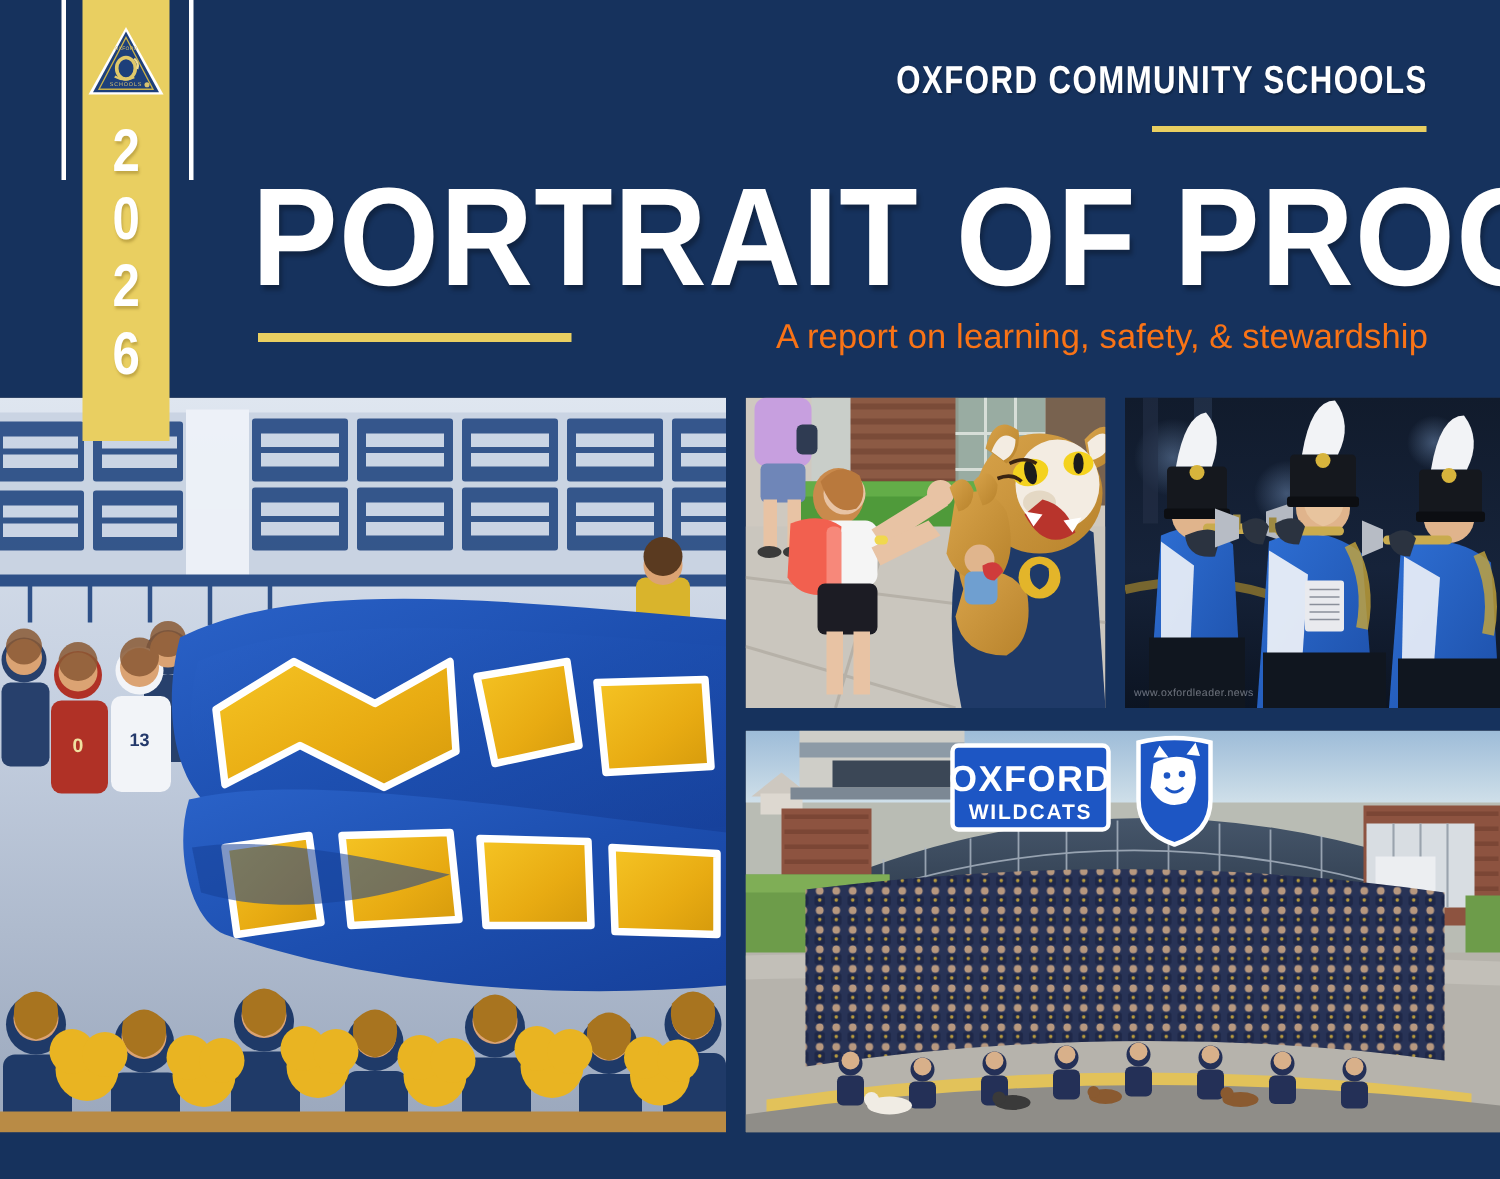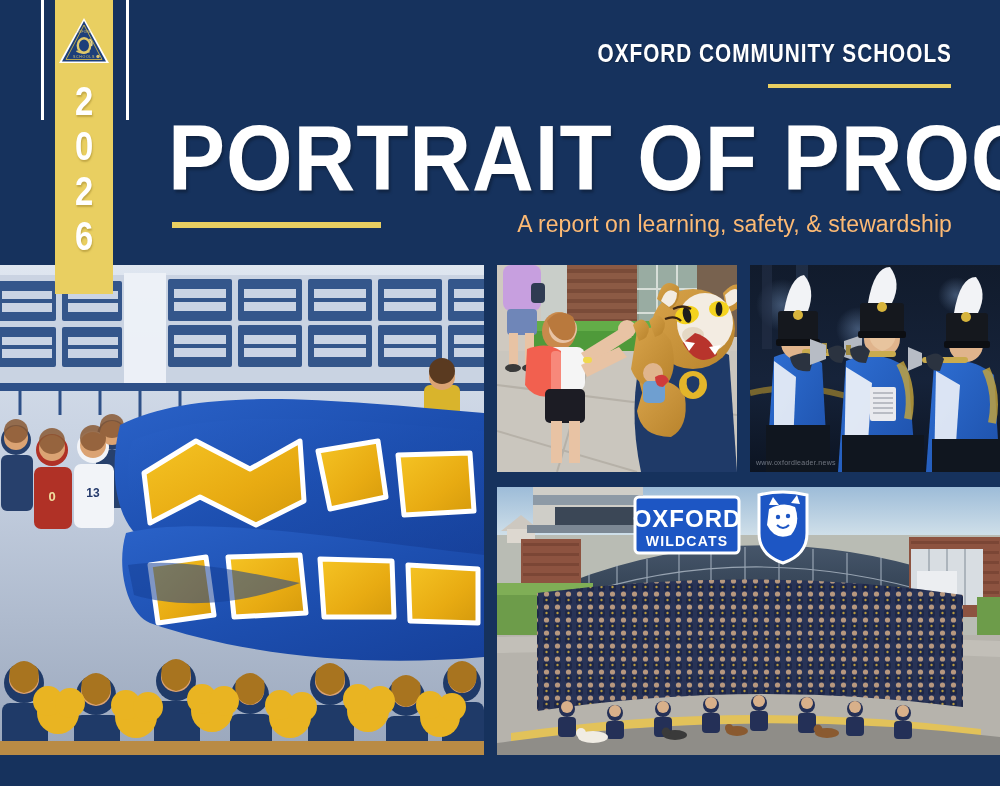--- a/index.html
+++ b/index.html
@@ -85,21 +85,21 @@
     white-space:nowrap;
     text-shadow:2px 3px 3px rgba(0,0,0,0.28);
   }
   .title-underline {
     position:absolute; left:172px; top:222px;
     width:209px; height:6px;
     background:#e9cf61;
   }
   .subtitle {
     position:absolute; right:48px; top:211px;
-    color:#fdba74;
+    color:#f97316;
     font-size:23px;
     font-weight:300;
     letter-spacing:0.1px;
     white-space:nowrap;
   }
 
   
   .collage { position:absolute; left:0; top:265px; width:1000px; height:490px; }
 
   .photo {

